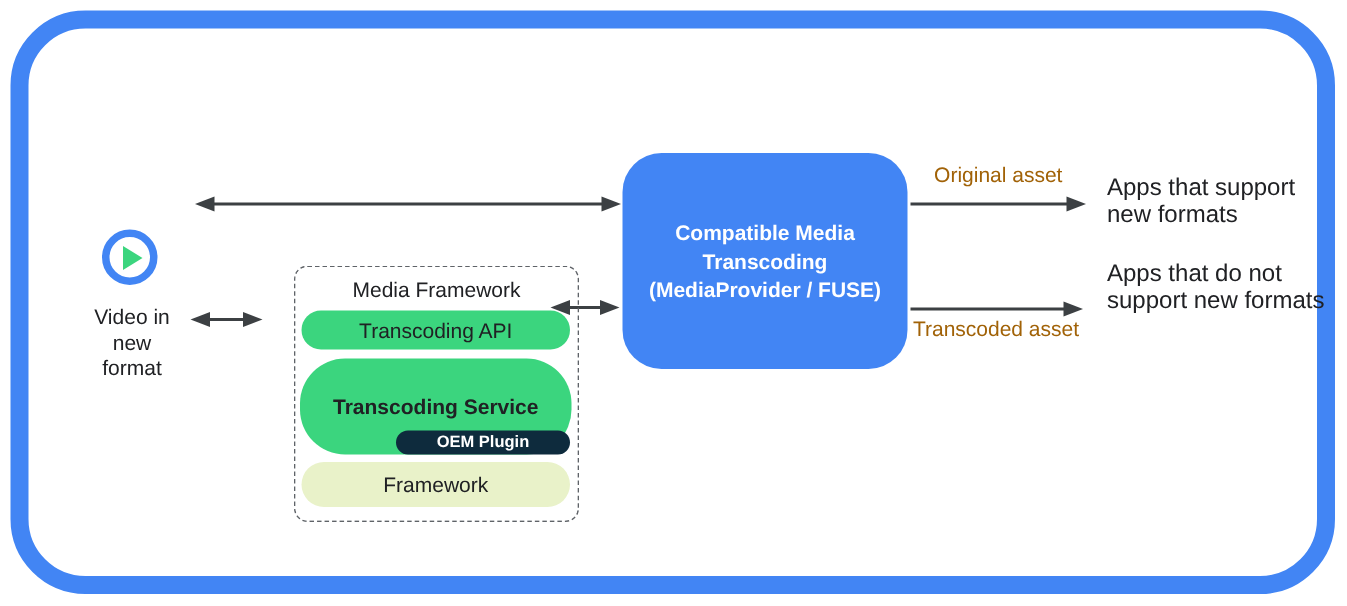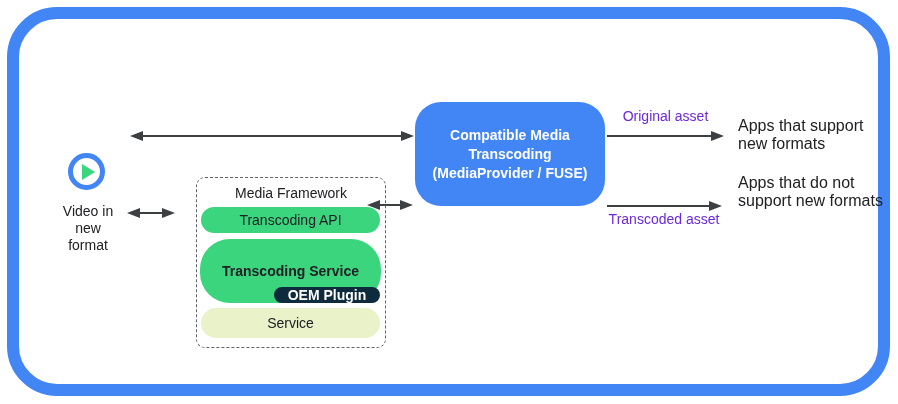--- a/index.html
+++ b/index.html
@@ -40,37 +40,37 @@
   .layer-api{
     left:4px;top:29px;width:179px;height:26px;border-radius:13px;
     background:#3bd57e;font-weight:normal;line-height:26px;
   }
   .layer-service{
     left:3px;top:61px;width:181px;height:64px;border-radius:30px;
     background:#3bd57e;display:flex;align-items:center;justify-content:center;
   }
   .layer-service .svc-text{font-weight:bold;font-size:14px;text-align:center;}
   .oem{
-    position:absolute;right:1px;bottom:0;width:106px;height:16px;border-radius:9px;
-    background:#0e2b3d;color:#ffffff;font-size:14px;font-weight:bold;
+    position:absolute;right:1px;bottom:0;width:116px;height:16px;border-radius:9px;
+    background:#0e2b3d;color:#ffffff;font-size:11px;font-weight:bold;
     line-height:16px;text-align:center;
   }
   .layer-hw{
     left:4px;top:130px;width:179px;height:30px;border-radius:15px;
     background:#e9f2c9;line-height:30px;
   }
   
   .transcoder{
-    position:absolute;left:415px;top:102px;width:190px;height:104px;
+    position:absolute;left:415px;top:102px;width:190px;height:144px;
     border-radius:26px;background:#4285f4;color:#ffffff;
     display:flex;align-items:center;justify-content:center;text-align:center;
     font-size:14px;font-weight:bold;line-height:19px;white-space:pre-line;
   }
   .asset-label{
-    position:absolute;color:#6d28d9;font-size:14px;text-align:center;
+    position:absolute;color:#a16207;font-size:14px;text-align:center;
   }
   .asset-original{left:607px;top:108px;width:117px;}
   .asset-transcoded{left:600px;top:211px;width:128px;}
   .apps{
     position:absolute;left:738px;font-size:16px;line-height:18px;white-space:pre-line;
   }
   .apps-support{top:117px;}
   .apps-nosupport{top:174px;}
 </style>
 </head>
@@ -105,21 +105,21 @@
     <polygon points="46,7 33,2 33,12"></polygon>
   </svg>
 
   <div class="mf">
     <div class="mf-title">Media Framework</div>
     <div class="layer layer-api">Transcoding API</div>
     <div class="layer layer-service">
       <span class="svc-text">Transcoding Service</span>
       <div class="oem">OEM Plugin</div>
     </div>
-    <div class="layer layer-hw">Service</div>
+    <div class="layer layer-hw">Framework</div>
   </div>
 
   <div class="transcoder">Compatible Media
 Transcoding
 (MediaProvider / FUSE)</div>
 
   <div class="asset-label asset-original">Original asset</div>
   <svg class="arrow" style="left:607px;top:129px" width="117" height="14">
     <line x1="0" y1="7" x2="106" y2="7"></line>
     <polygon points="117,7 104,2 104,12"></polygon>

